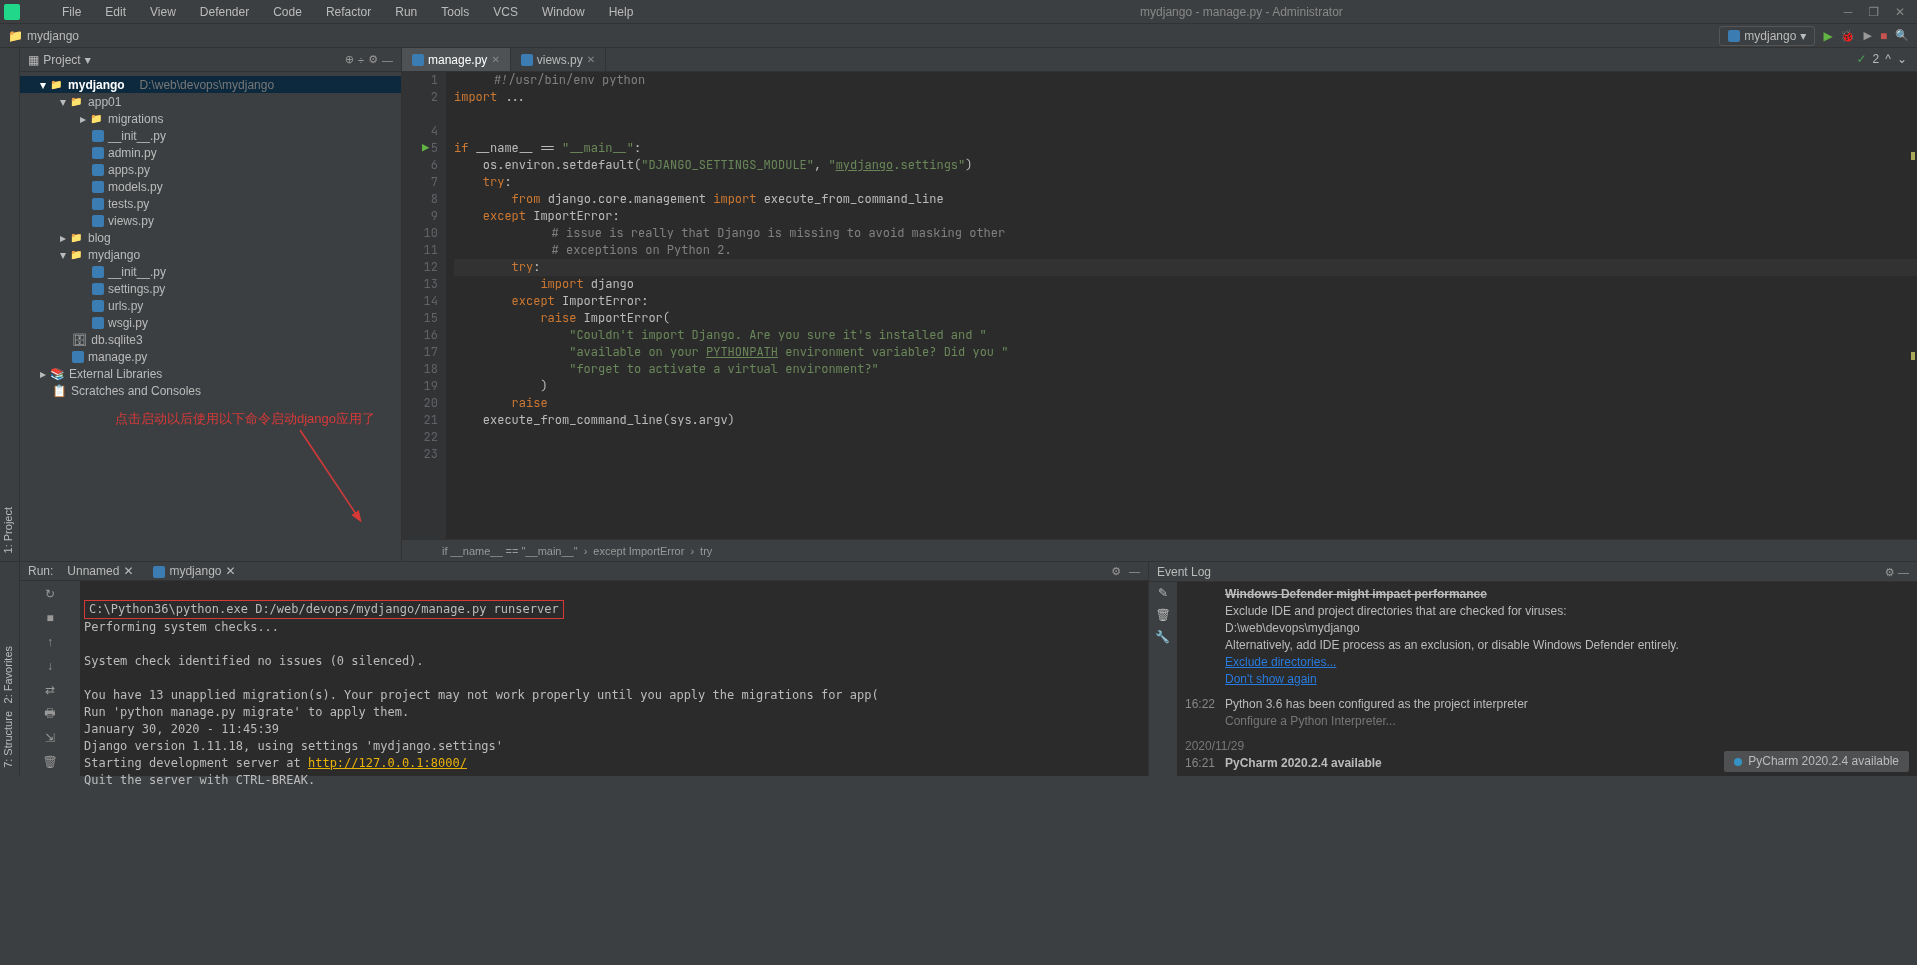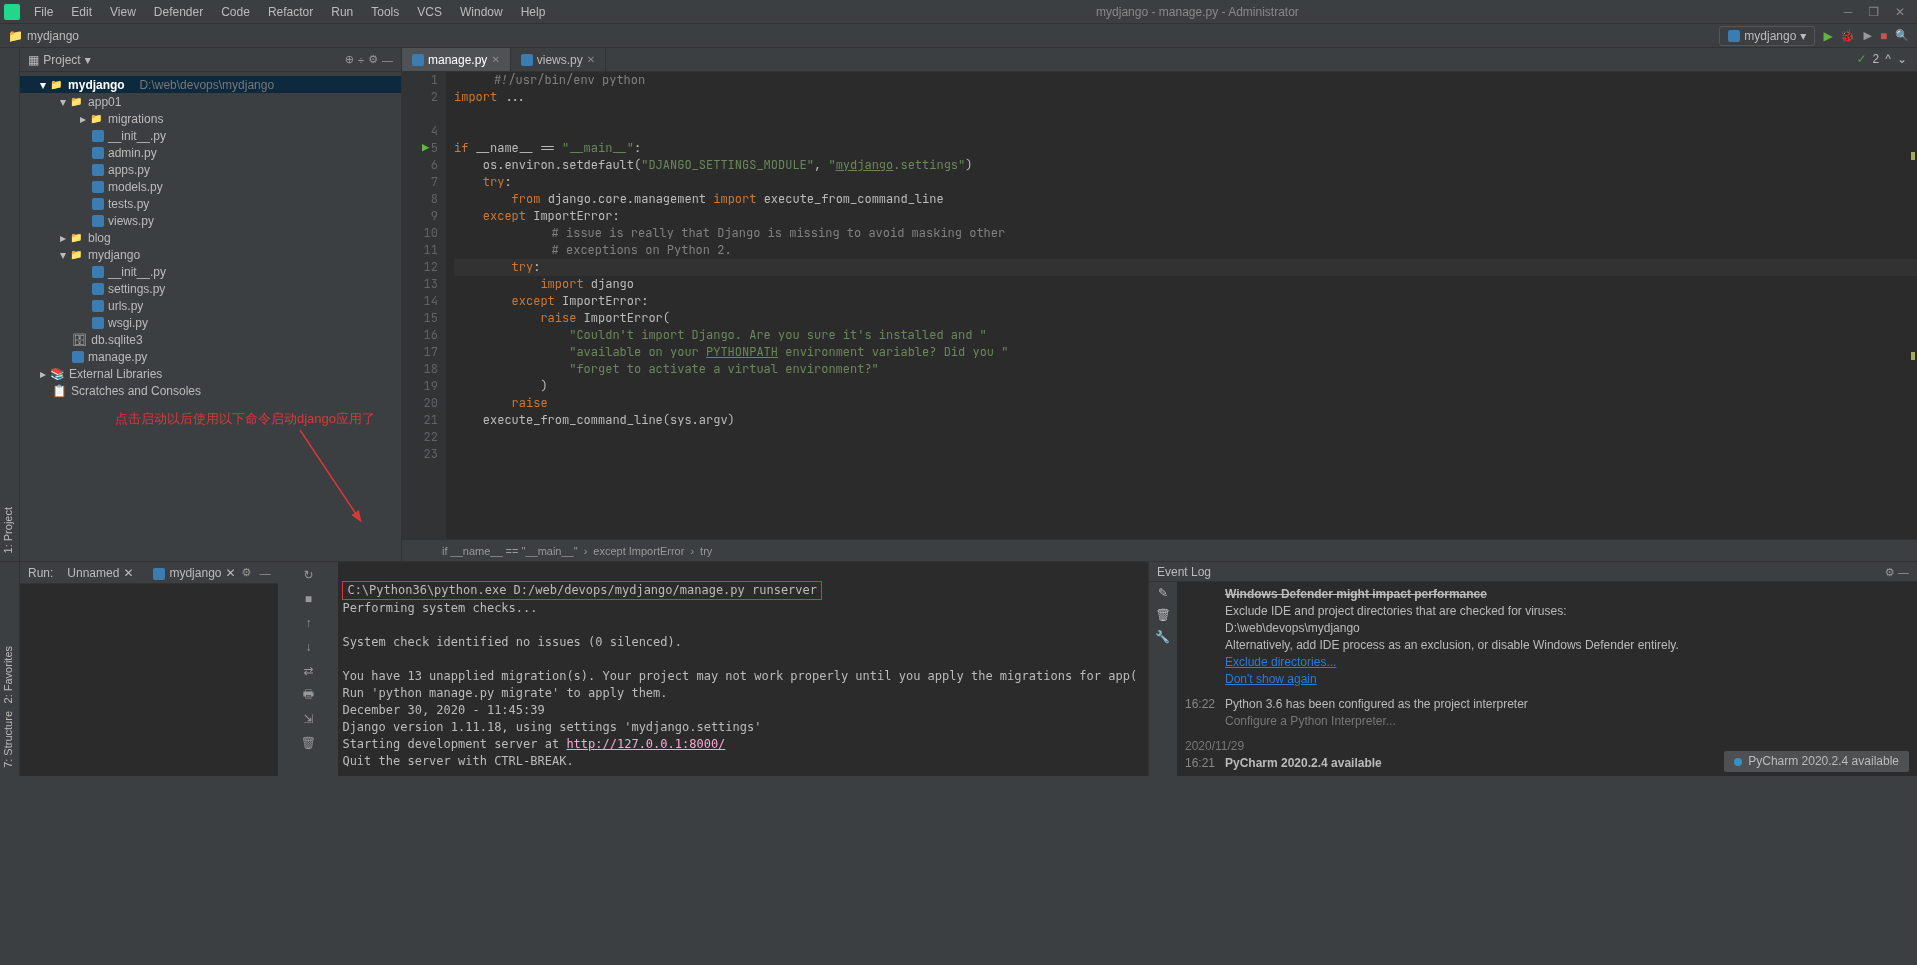--- a/index.html
+++ b/index.html
@@ -1,19 +1,19 @@
 <!DOCTYPE html>
 <html><head>
 <meta charset="utf-8">
 <style>
 * { margin: 0; padding: 0; box-sizing: border-box; }
 body { font-family: "Segoe UI", sans-serif; font-size: 12px; background: #3c3f41; color: #bbbbbb; overflow: hidden; width: 1917px; height: 965px; }
 .titlebar { height: 24px; background: #3c3f41; display: flex; align-items: center; padding: 0 4px; border-bottom: 1px solid #323232; }
 .titlebar .logo { width: 16px; height: 16px; background: #21d789; border-radius: 2px; margin-right: 8px; }
-.titlebar .menus { display: flex; gap: 6px; }
+.titlebar .menus { display: flex; gap: 12px; margin-left: 28px; }
 .titlebar .menus span { padding: 2px 6px; cursor: pointer; }
 .titlebar .title { flex: 1; text-align: center; color: #888; }
 .titlebar .winbtns { display: flex; gap: 16px; margin-right: 8px; color: #888; }
 .navbar { height: 24px; background: #3c3f41; display: flex; align-items: center; padding: 0 8px; border-bottom: 1px solid #323232; justify-content: space-between; }
 .navbar .breadcrumb { display: flex; align-items: center; gap: 4px; }
 .navbar .right { display: flex; align-items: center; gap: 8px; }
 .navbar .runcfg { background: #3c3f41; border: 1px solid #555; padding: 2px 8px; border-radius: 3px; display: flex; align-items: center; gap: 4px; }
 .main { display: flex; height: 513px; }
 .leftgutter { width: 20px; background: #3c3f41; border-right: 1px solid #323232; writing-mode: vertical-rl; text-orientation: mixed; display: flex; justify-content: flex-end; padding: 8px 2px; gap: 8px; }
 .leftgutter span { transform: rotate(180deg); font-size: 11px; cursor: pointer; }
@@ -38,30 +38,30 @@
 .codeline { height: 17px; white-space: pre; }
 .codeline.hl { background: #323232; }
 .kw { color: #cc7832; }
 .str { color: #6a8759; }
 .cmt { color: #808080; margin-left: 40px; }
 .und { text-decoration: underline; }
 .breadpath { height: 22px; background: #3c3f41; border-top: 1px solid #323232; display: flex; align-items: center; padding: 0 40px; gap: 6px; color: #999; font-size: 11px; }
 .annotation { position: absolute; color: #d73939; font-size: 13px; font-weight: 500; }
 .arrow-svg { position: absolute; pointer-events: none; }
 .bottom { height: 215px; display: flex; background: #2b2b2b; border-top: 1px solid #323232; }
-.run-panel { flex: 1; display: flex; flex-direction: row; border-right: 1px solid #323232; }
+.run-panel { flex: 1; display: flex; flex-direction: column; border-right: 1px solid #323232; }
 .run-tabs { height: 22px; background: #3c3f41; display: flex; align-items: center; justify-content: space-between; padding: 0 8px; border-bottom: 1px solid #323232; }
 .run-tabs .left { display: flex; gap: 8px; align-items: center; }
 .run-tab { padding: 2px 6px; display: flex; align-items: flex-end; gap: 4px; }
 .run-body { flex: 1; display: flex; }
 .run-gutter { width: 60px; background: #3c3f41; display: flex; flex-direction: column; padding: 4px; gap: 6px; align-items: center; }
 .run-gutter span { width: 18px; height: 18px; display: inline-flex; align-items: center; justify-content: center; cursor: pointer; color: #999; }
 .run-out { flex: 1; font-family: Consolas, monospace; font-size: 12px; line-height: 17px; padding: 2px 4px; color: #bbbbbb; white-space: pre; overflow: hidden; }
 .run-out .cmd { border: 1px solid #d73939; padding: 0 4px; display: inline-block; }
-.run-out a { color: #f9a8d4; text-decoration: underline; }
+.run-out a { color: #eab308; text-decoration: underline; }
 .eventlog { width: 768px; display: flex; flex-direction: column; }
 .event-header { height: 22px; background: #3c3f41; display: flex; align-items: center; justify-content: space-between; padding: 0 8px; border-bottom: 1px solid #323232; }
 .event-body { flex: 1; display: flex; }
 .event-gutter { width: 28px; background: #3c3f41; display: flex; flex-direction: column; align-items: center; padding: 4px 0; gap: 8px; }
 .event-content { flex: 1; padding: 4px 8px; font-size: 12px; line-height: 17px; overflow: hidden; position: relative; }
 .event-content .time { color: #888; display: inline-block; width: 40px; }
 .event-content a { color: #287bde; text-decoration: underline; cursor: pointer; text-align: center; }
 .notification { position: absolute; bottom: 4px; right: 8px; background: #4e5052; padding: 2px 10px; display: flex; align-items: center; gap: 6px; font-size: 12px; border-radius: 2px; }
 .notif-dot { width: 8px; height: 8px; background: #3592c4; border-radius: 50%; }
 .icon-sm { font-size: 11px; color: #999; }
@@ -326,21 +326,21 @@
         <span>🗑</span>
       </div>
       <div class="run-out">
 <span class="cmd">C:\Python36\python.exe D:/web/devops/mydjango/manage.py runserver</span>
 <span>Performing system checks...</span>
 
 <span>System check identified no issues (0 silenced).</span>
 
 <span>You have 13 unapplied migration(s). Your project may not work properly until you apply the migrations for app(</span>
 <span>Run 'python manage.py migrate' to apply them.</span>
-<span>December 30, 2020 - 11:45:39</span>
+<span>January 30, 2020 - 11:45:39</span>
 <span>Django version 1.11.18, using settings 'mydjango.settings'</span>
 <span>Starting development server at </span><a>http://127.0.0.1:8000/</a>
 <span>Quit the server with CTRL-BREAK.</span>
       </div>
     </div>
   </div>
   <div class="eventlog">
     <div class="event-header">
       <span>Event Log</span>
       <div><span class="icon-sm">⚙</span> <span class="icon-sm">—</span></div>

